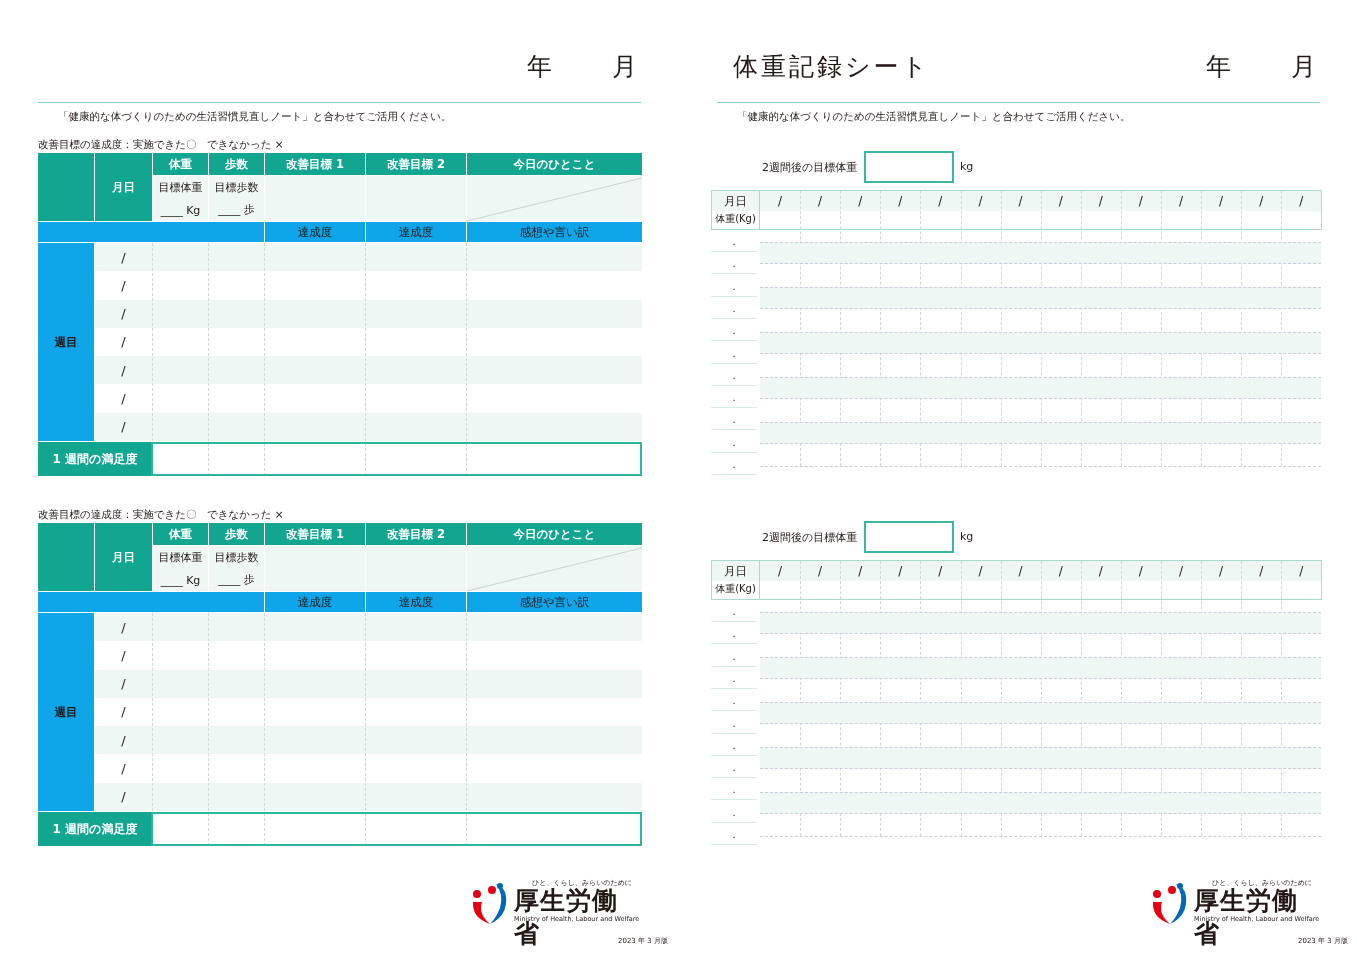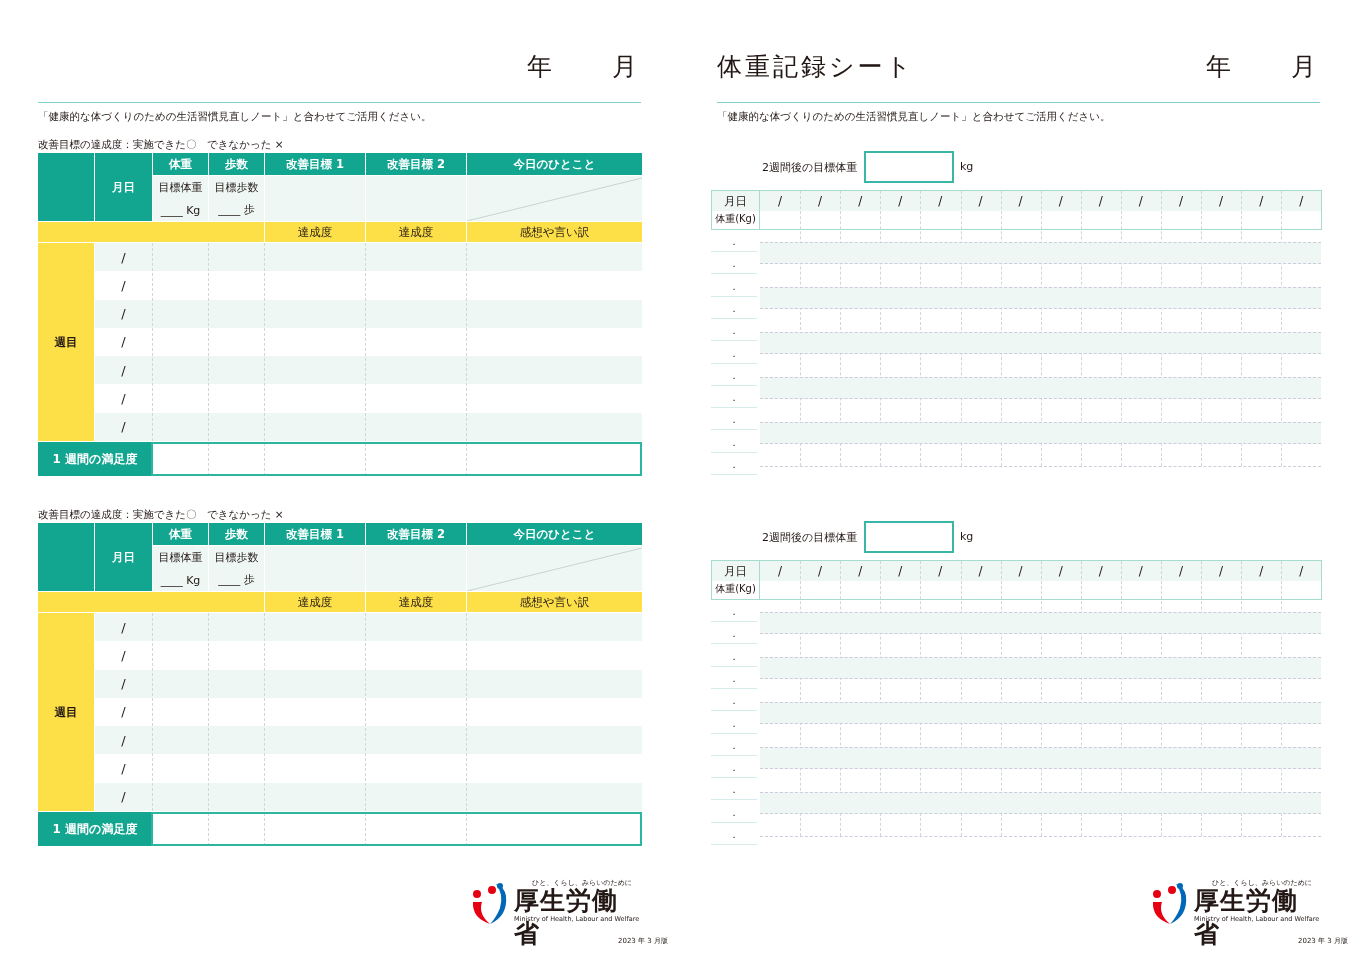--- a/index.html
+++ b/index.html
@@ -3,25 +3,25 @@
 <meta charset="utf-8">
 <style>
   * { box-sizing: border-box; margin: 0; padding: 0; }
   body { width: 1357px; height: 960px; background: #fff; font-family: "DejaVu Sans", "Liberation Sans", sans-serif; color: #231815; position: relative; overflow: hidden; }
   .page { position: absolute; top: 0; width: 660px; height: 960px; }
   .page-left { left: 0; }
   .page-right { left: 679px; }
   .title { position: absolute; top: 50px; font-size: 25px; letter-spacing: 3px; font-weight: normal; }
   .ym { position: absolute; top: 50px; font-size: 25px; }
   .rule { position: absolute; top: 102px; height: 1px; background: #7fd0cc; }
-  .note { position: absolute; top: 110px; font-size: 10.5px; white-space: nowrap; }
+  .note { position: absolute; top: 110px; font-size: 10.5px; white-space: nowrap; margin-left: 20px; }
   .legend { position: absolute; font-size: 10.5px; white-space: nowrap; }
   .cell { position: absolute; font-size: 11.5px; display: flex; align-items: center; justify-content: center; }
   .teal { background: #12a58f; color: #fff; font-weight: bold; }
-  .mint { background: #fde047; }
+  .mint { background: #0ea5e9; }
   .pale { background: #eef7f4; }
   .white { background: #fff; }
   .vdash { position: absolute; border-left: 1px dashed #cfd8d5; }
   .sat-box { position: absolute; border: 2px solid #2cb5a0; background: #fff; }
 
   
   .target { position: absolute; font-size: 11px; white-space: nowrap; }
   .tbox { position: absolute; width: 90px; height: 32px; border: 2px solid #3bb5a6; background: #fff; }
   .wtable { position: absolute; left: 711px; width: 611px; border: 1.5px solid #a6dccf; }
   .band { position: absolute; left: 0; width: 561px; height: 22px; background: #eef7f4; border-top: 1px dashed #ccd; border-bottom: 1px dashed #ccd; }
@@ -142,21 +142,21 @@
       <div class="vdash" style="left:208px;top:613px;height:233px;"></div>
       <div class="vdash" style="left:264px;top:613px;height:233px;"></div>
       <div class="vdash" style="left:365px;top:613px;height:233px;"></div>
       <div class="vdash" style="left:466px;top:613px;height:233px;"></div>
       <div class="cell teal" style="left:38px;top:812px;width:114px;height:34px;font-size:12px;">1 週間の満足度</div>
       <div class="sat-box" style="left:151px;top:812px;width:491px;height:34px;background:transparent;"></div>
     </div>
   </div>
 
 <div class="page page-right">
-  <div class="title" style="left:38px;">体重記録シート</div>
+  <div class="title" style="left:54px;">体重記録シート</div>
   <div class="ym" style="left:527px;">年</div>
   <div class="ym" style="left:612px;">月</div>
   <div class="rule" style="left:38px; width:603px;"></div>
   <div class="note" style="left:38px;">「健康的な体づくりのための生活習慣見直しノート」と合わせてご活用ください。</div>
 </div>
 
 <div id="right-charts">
     <div style="position:absolute;left:0;top:0;">
       <div class="target" style="left:762px;top:160px;">2週間後の目標体重</div>
       <div class="tbox" style="left:864px;top:151px;"></div>

